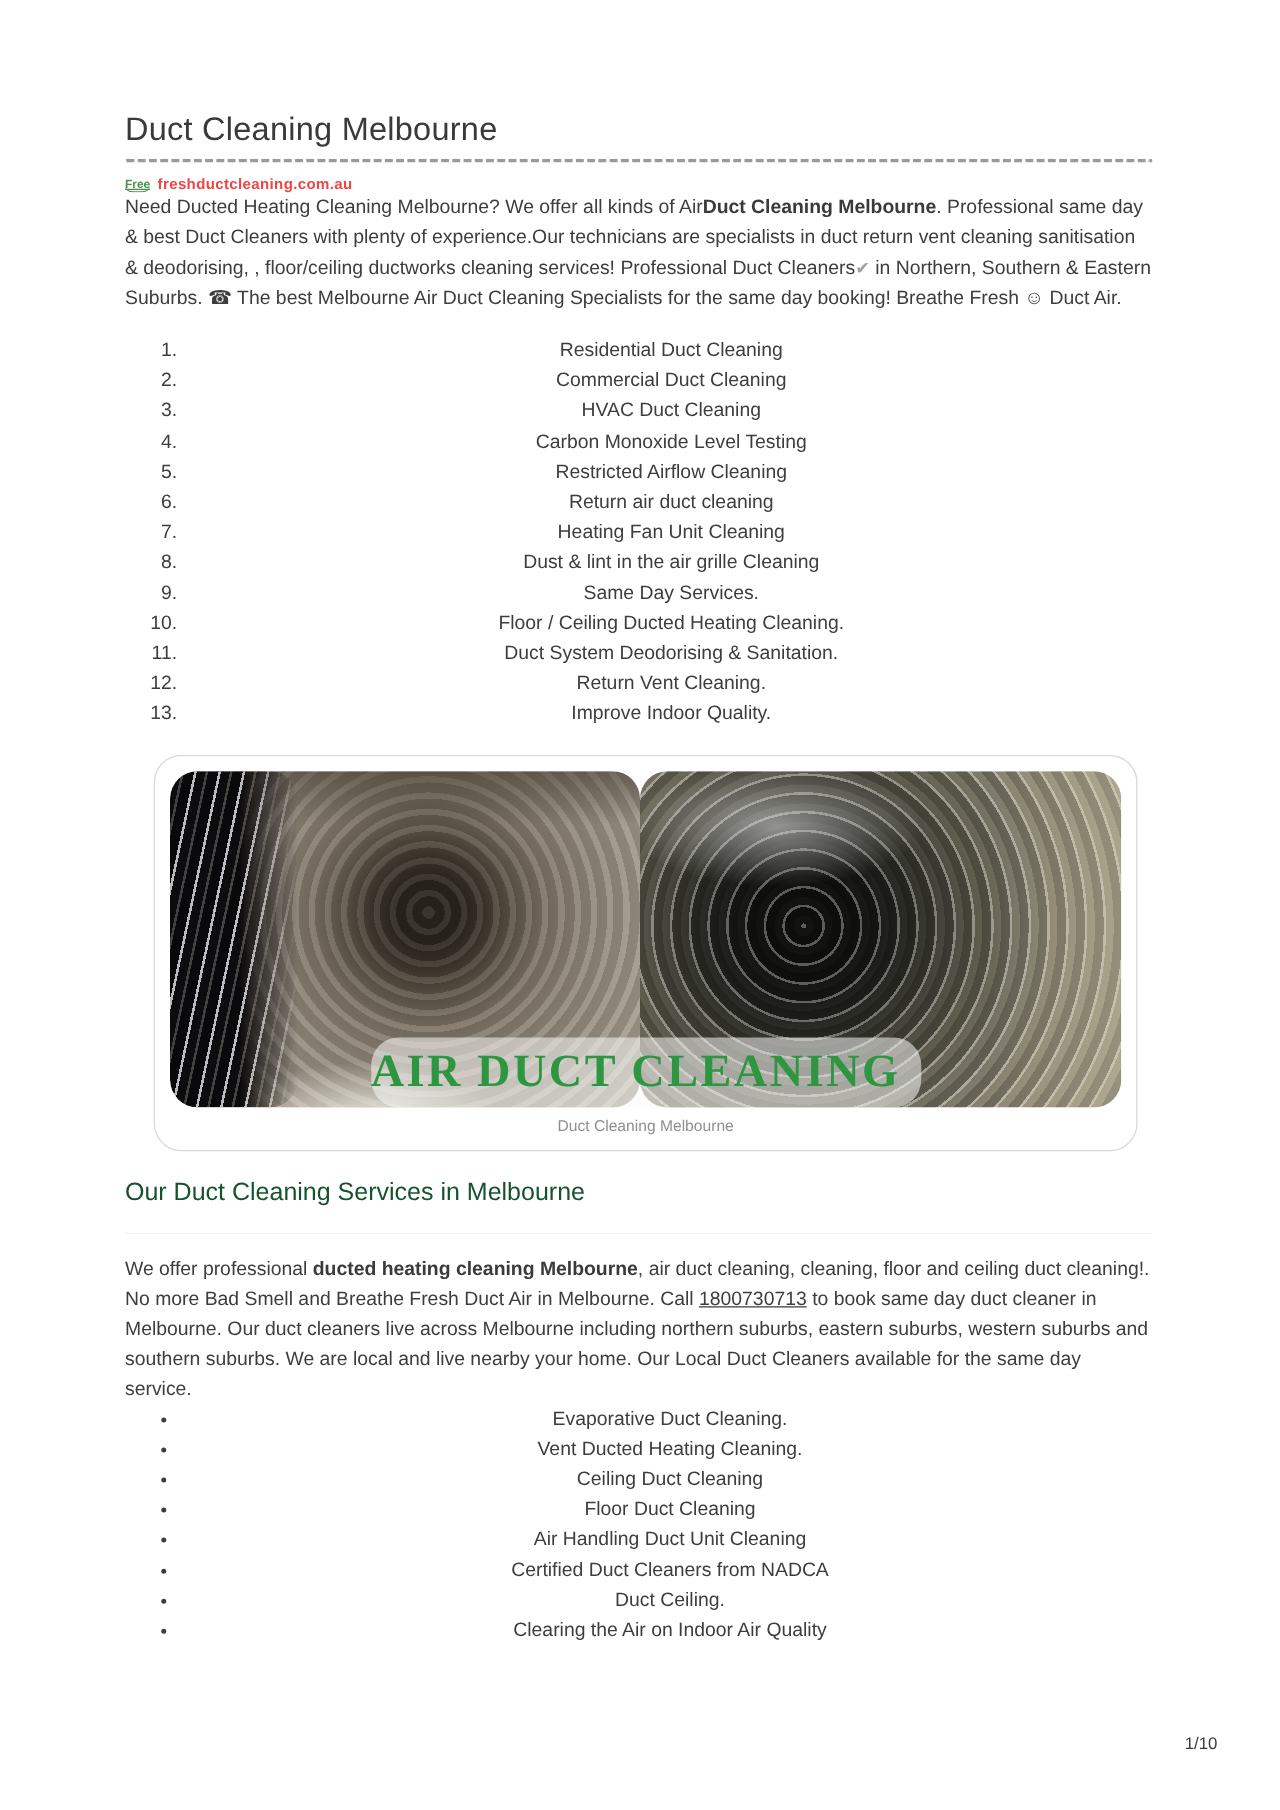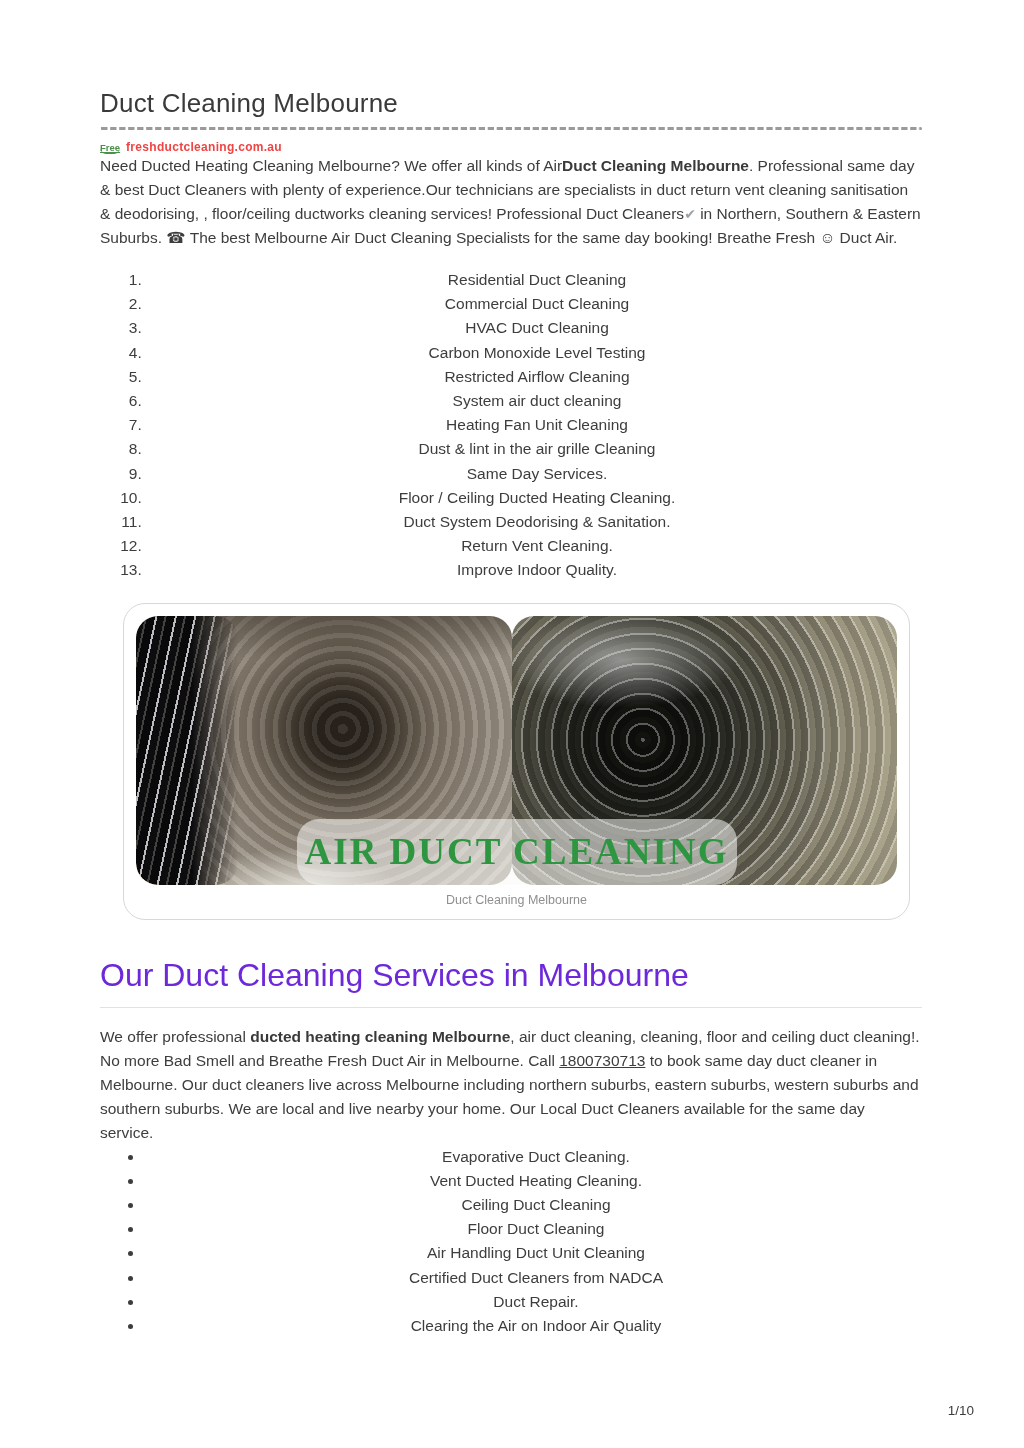--- a/index.html
+++ b/index.html
@@ -77,42 +77,42 @@
   .photo-right {
     width:385px;
     background:
       radial-gradient(ellipse 170px 70px at 28% 16%, rgba(255,255,255,.5), rgba(255,255,255,0) 70%),
       linear-gradient(to left, rgba(196,189,160,.35), rgba(196,189,160,0) 28%),
       repeating-radial-gradient(circle at 34% 46%, rgba(255,255,255,.33) 0 2px, rgba(70,68,56,.12) 2px 8px, rgba(18,18,14,.3) 8px 15px),
       radial-gradient(circle at 34% 46%, #0b0c0a 0 13%, #161814 21%, #2c2d26 30%, #48483e 39%, #676454 50%, #827e6e 61%, #97917c 72%, #a59f88 84%, #aea892 95%);
   }
   .banner {
     position:absolute; left:50%; bottom:0; transform:translateX(-50%);
-    width:440px; height:66px;
+    width:440px; height:56px;
     background:rgba(250,250,247,.55);
-    display:flex; align-items:center; justify-content:center;
+    display:flex; align-items:center; justify-content:flex-start;
   }
   .banner-text {
     font-family:"Liberation Serif", serif; font-weight:bold;
     font-size:37px; letter-spacing:2px; color:#2e9540; white-space:nowrap;
   }
   figcaption.fig-caption {
     margin-top:7px; text-align:center;
     font-size:12.5px; color:#8f8f8f; line-height:17px;
   }
 
   h2.section-heading {
-    margin-top:40px; font-size:32px; font-weight:400; color:#6d28d9;
+    margin-top:18px; font-size:20px; font-weight:400; color:#14532d;
     line-height:30px;
   }
   .heading-rule { margin-top:17px; border:none; border-top:1px solid #e2e2e2; height:0; }
   .services-para { margin-top:17px; }
 
   .page-number {
-    position:absolute; right:50px; bottom:30px;
+    position:absolute; right:50px; bottom:46px;
     font-size:13.5px; color:#3c3c3c;
   }
 </style>
 </head>
 <body>
 
 <div class="page">
   <div class="content">
 
     <h1 class="doc-title">Duct Cleaning Melbourne</h1>
@@ -125,21 +125,21 @@
 
 
     <p class="body-text intro-para"><span>Need Ducted Heating Cleaning Melbourne? We offer all kinds of Air</span><b>Duct Cleaning Melbourne</b><span>. Professional same day &amp; best Duct Cleaners with plenty of experience.Our technicians are specialists in duct return vent cleaning sanitisation &amp; deodorising, , floor/ceiling ductworks cleaning services! Professional Duct Cleaners</span><span class="check-glyph">✔</span><span> in Northern, Southern &amp; Eastern Suburbs. ☎ The best Melbourne Air Duct Cleaning Specialists for the same day booking! Breathe Fresh ☺ Duct Air.</span></p>
 
     <ol class="num-list">
       <li>Residential Duct Cleaning</li>
       <li>Commercial Duct Cleaning</li>
       <li>HVAC Duct Cleaning</li>
       <li>Carbon Monoxide Level Testing</li>
       <li>Restricted Airflow Cleaning</li>
-      <li>System air duct cleaning</li>
+      <li>Return air duct cleaning</li>
       <li>Heating Fan Unit Cleaning</li>
       <li>Dust &amp; lint in the air grille Cleaning</li>
       <li>Same Day Services.</li>
       <li>Floor / Ceiling Ducted Heating Cleaning.</li>
       <li>Duct System Deodorising &amp; Sanitation.</li>
       <li>Return Vent Cleaning.</li>
       <li>Improve Indoor Quality.</li>
     </ol>
 
     <figure class="duct-figure">
@@ -160,20 +160,20 @@
 
     <p class="body-text services-para"><span>We offer professional </span><b>ducted heating cleaning Melbourne</b><span>, air duct cleaning, cleaning, floor and ceiling duct cleaning!. No more Bad Smell and Breathe Fresh Duct Air in Melbourne. Call </span><a class="phone-link">1800730713</a><span> to book same day duct cleaner in Melbourne. Our duct cleaners live across Melbourne including northern suburbs, eastern suburbs, western suburbs and southern suburbs. We are local and live nearby your home. Our Local Duct Cleaners available for the same day service.</span></p>
 
     <ul class="dot-list">
       <li>Evaporative Duct Cleaning.</li>
       <li>Vent Ducted Heating Cleaning.</li>
       <li>Ceiling Duct Cleaning</li>
       <li>Floor Duct Cleaning</li>
       <li>Air Handling Duct Unit Cleaning</li>
       <li>Certified Duct Cleaners from NADCA</li>
-      <li>Duct Repair.</li>
+      <li>Duct Ceiling.</li>
       <li>Clearing the Air on Indoor Air Quality</li>
     </ul>
 
   </div>
 
   <div class="page-number">1/10</div>
 </div>
 
 </body></html>

